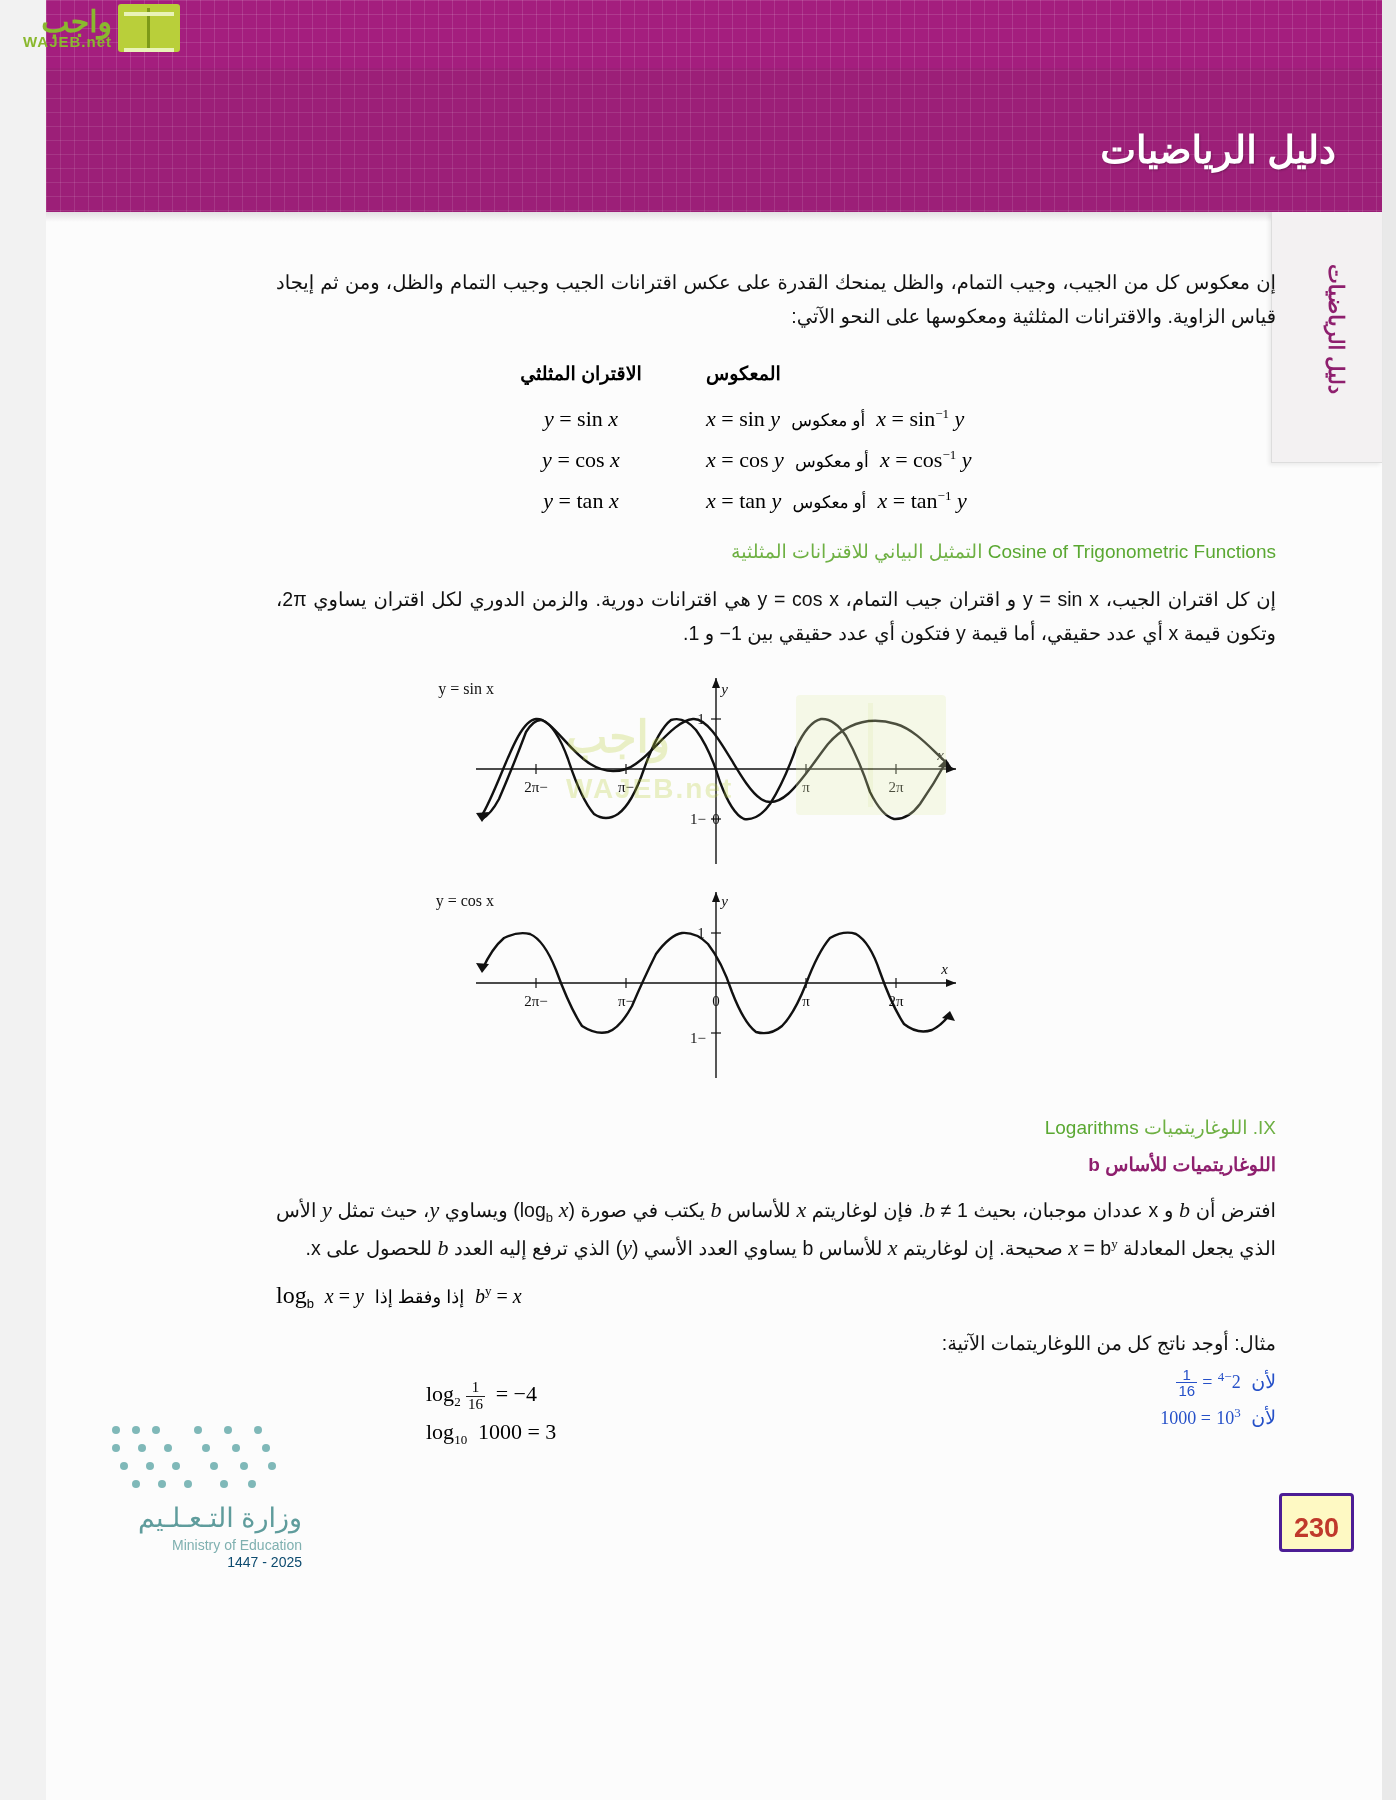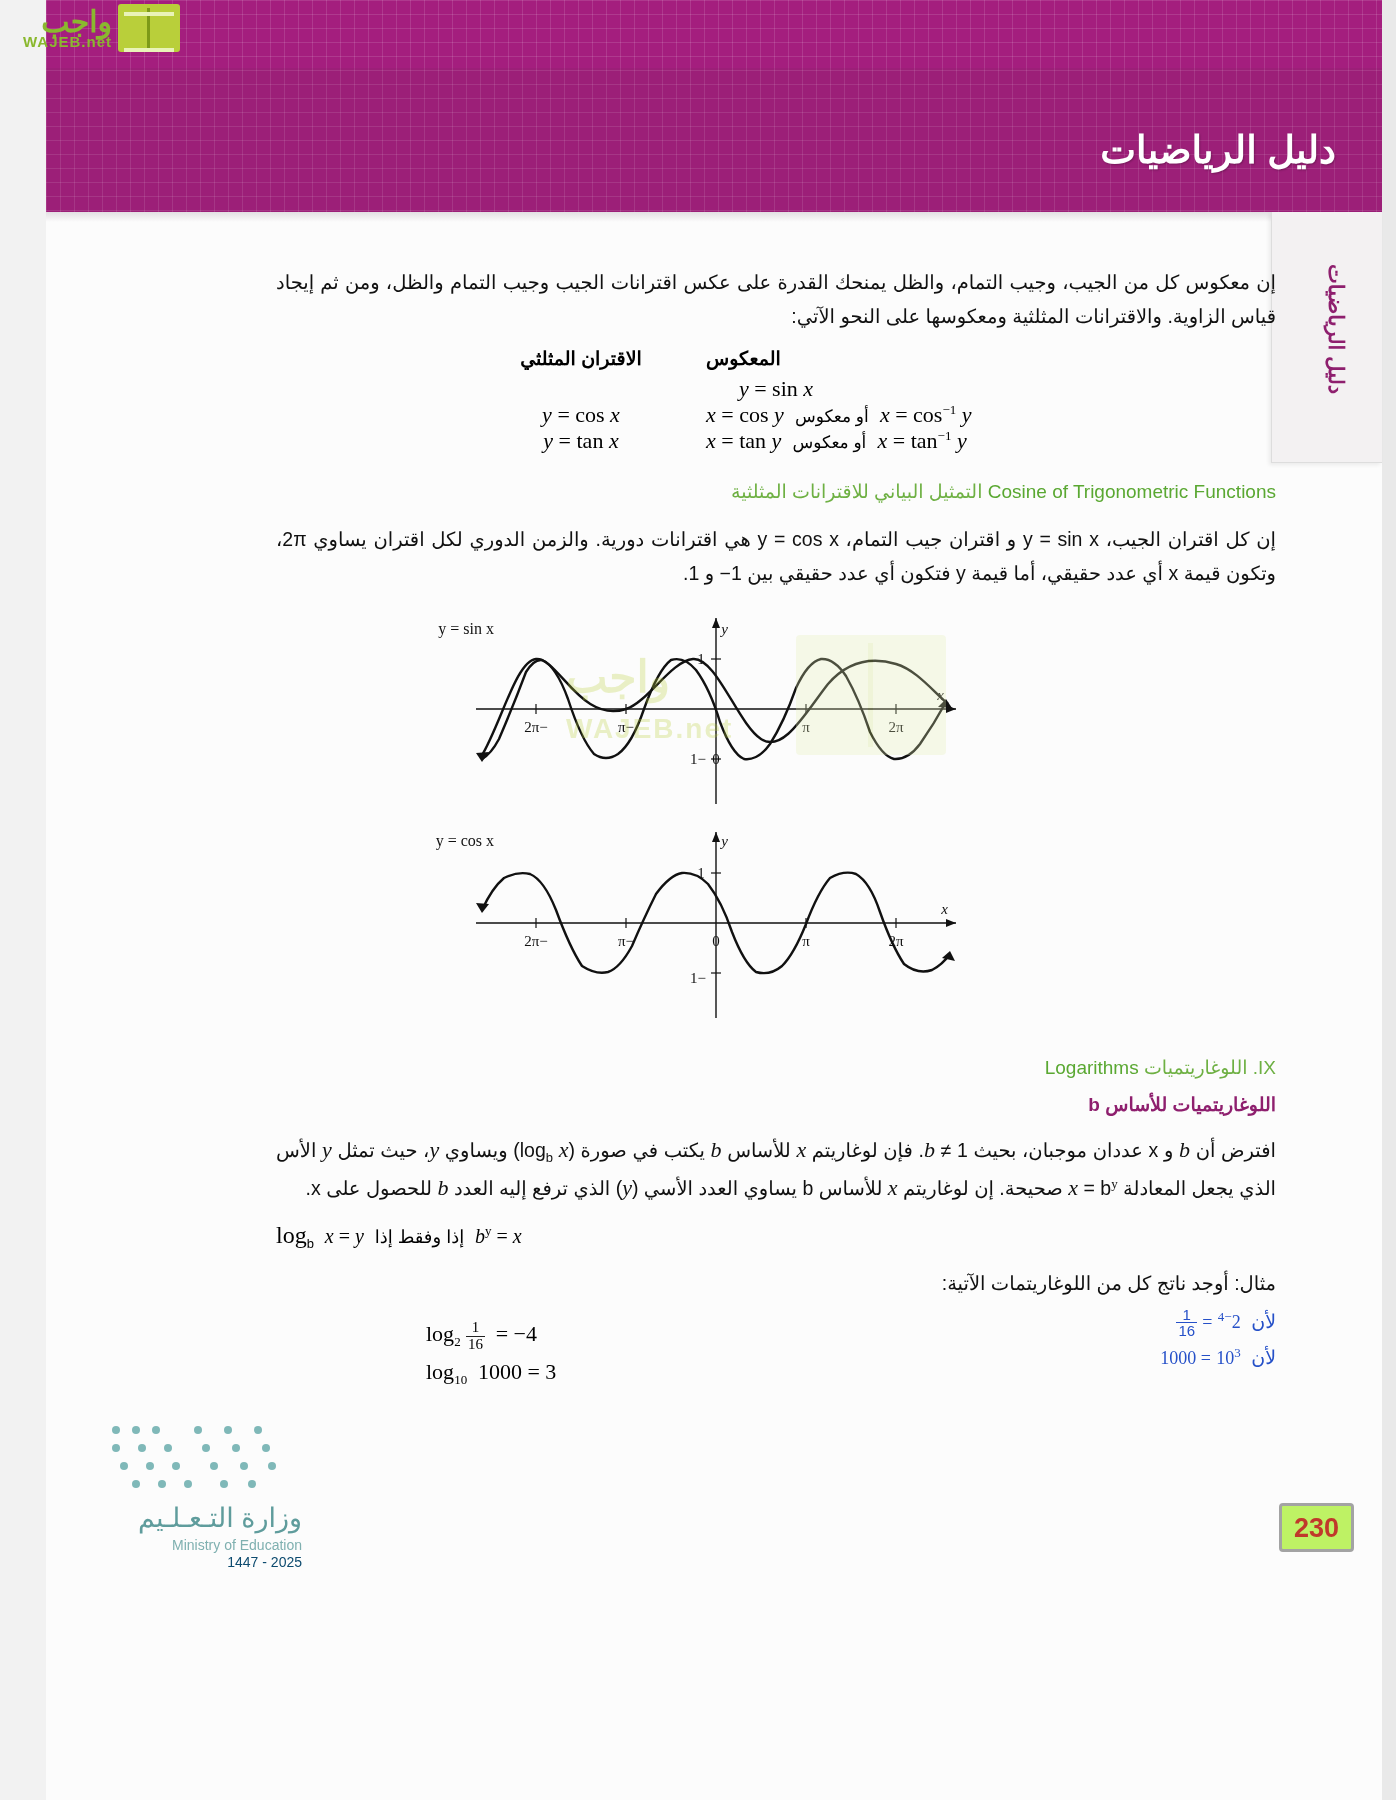--- a/index.html
+++ b/index.html
@@ -81,21 +81,21 @@
   .ar-green{color:#6eb043;}
   .en-green{color:#5aa832;font-family:"Liberation Sans",sans-serif;direction:ltr;unicode-bidi:embed;}
   .head-purple{color:#8e1f6e;font-weight:bold;font-size:19px;}
   p.body{
     margin:15px 0 14px 0;font-size:19.5px;line-height:1.75;color:#111;text-align:justify;
   }
 
   
   .math-table{margin:12px auto 24px auto;width:640px;direction:rtl;}
   .math-table .row{display:flex;justify-content:center;align-items:baseline;}
-  .math-table .c-right{width:250px;text-align:center;font-size:20px;}
+  .math-table .c-right{width:250px;text-align:center;font-size:20px;margin-top:15px;}
   .math-table .c-left{width:390px;text-align:left;font-size:20px;}
   .math-table .hdr{font-weight:bold;font-size:19px;padding-bottom:6px;}
   .mathit{font-family:"Liberation Serif",serif;font-style:italic;font-size:22px;}
   .mathrm{font-family:"Liberation Serif",serif;font-style:normal;font-size:22px;}
   .sup{font-size:13px;vertical-align:super;font-family:"Liberation Serif",serif;font-style:normal;}
   .inline-ar{font-size:17px;}
 
   
   .graph-wrap{position:relative;width:1000px;}
   .wm{
@@ -120,22 +120,22 @@
   .sub{font-size:13px;vertical-align:sub;}
 
   
   .moe{position:absolute;left:72px;bottom:230px;width:230px;text-align:right;}
   .moe-dots{height:78px;position:relative;}
   .moe-ar{color:#5f9c9c;font-size:27px;margin-top:4px;letter-spacing:1px;}
   .moe-en{color:#7fb0b0;font-size:14px;margin-top:3px;}
   .moe-year{color:#0c4a6e;font-size:14px;margin-top:1px;}
   .page-num{
     position:absolute;right:42px;bottom:248px;
-    background:#bef264;border:3px solid #a3a3a3;border-radius:4px;
-    color:#c0392b;font-weight:bold;font-size:27px;padding:7px 12px 5px 12px;
+    background:#fef9c3;border:3px solid #4c1d95;border-radius:4px;
+    color:#c0392b;font-weight:bold;font-size:27px;padding:17px 12px 5px 12px;
   }
 </style>
 </head>
 <body>
 
 <div class="page">
 
   <div class="left-edge"></div>
   <div class="right-edge"></div>
   <div class="paper"></div>
@@ -159,20 +159,25 @@
 
     <p class="body">إن معكوس كل من الجيب، وجيب التمام، والظل يمنحك القدرة على عكس اقترانات الجيب وجيب التمام والظل، ومن ثم إيجاد قياس الزاوية. والاقترانات المثلثية ومعكوسها على النحو الآتي:</p>
 
     <div class="math-table">
       <div class="row">
         <div class="c-left hdr">المعكوس</div>
         <div class="c-right hdr">الاقتران المثلثي</div>
       </div>
 
       <div class="row">
+        <div class="c-left">
+          <span class="mathit">x</span><span class="mathrm"> =</span><span class="mathrm"> sin</span><span class="sup">−1</span> <span class="mathit">y</span>
+          &nbsp;<span class="inline-ar">أو معكوس</span>&nbsp;
+          <span class="mathit">x</span><span class="mathrm"> = sin </span><span class="mathit">y</span>
+        </div>
         <div class="c-right">
           <span class="mathit">y</span><span class="mathrm"> = sin </span><span class="mathit">x</span>
         </div>
       </div>
 
       <div class="row">
         <div class="c-left">
           <span class="mathit">x</span><span class="mathrm"> =</span><span class="mathrm"> cos</span><span class="sup">−1</span> <span class="mathit">y</span>
           &nbsp;<span class="inline-ar">أو معكوس</span>&nbsp;
           <span class="mathit">x</span><span class="mathrm"> = cos </span><span class="mathit">y</span>

